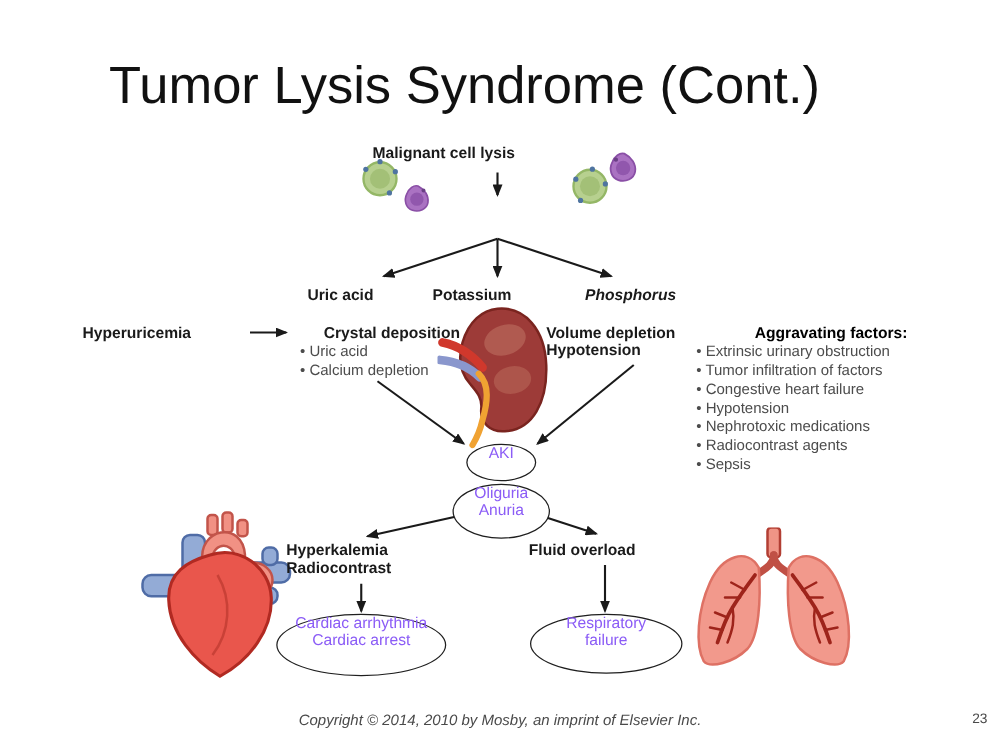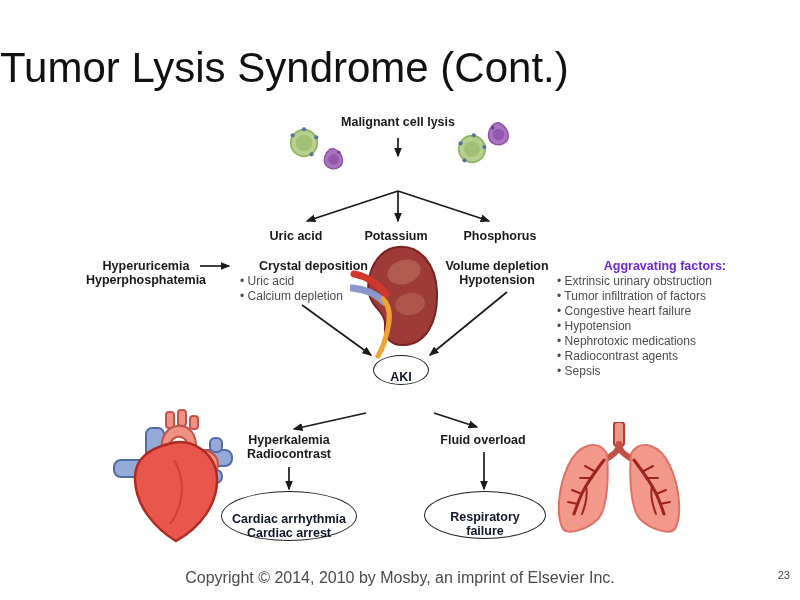--- a/index.html
+++ b/index.html
@@ -2,39 +2,39 @@
 <html><head>
 <meta charset="utf-8">
 <style>
   html,body{margin:0;padding:0;background:#888;}
   .slide{
     position:relative;width:800px;height:600px;background:#ffffff;
     font-family:"Liberation Sans",sans-serif;overflow:hidden;
   }
   .abs{position:absolute;}
   .title{
-    top:44px;left:0;width:656px;text-align:left;
+    top:44px;left:0;width:656px;text-align:right;
     font-size:42px;font-weight:400;color:#111;letter-spacing:0px;
   }
-  .lbl{position:absolute;text-align:center;font-weight:bold;font-size:12.5px;
+  .lbl{position:absolute;text-align:left;font-weight:bold;font-size:12.5px;
        color:#1a1a1a;line-height:14px;z-index:3;}
   .lbl-left{text-align:right;}
   .bullets{position:absolute;z-index:3;font-size:12px;color:#4c4c4c;line-height:15px;text-align:left;}
   .bullets div::before{content:"• ";color:#4c4c4c;}
-  .agg-title{font-weight:bold;color:#6d28d9;font-size:12.5px;}
+  .agg-title{font-weight:bold;color:#000000;font-size:12.5px;}
   .oval{
     position:absolute;background:#fff;border:1.6px solid #1f1f1f;border-radius:50%;
-    display:flex;flex-direction:column;align-items:center;justify-content:flex-end;
-    font-weight:bold;font-size:12.5px;color:#0f172a;line-height:13.5px;text-align:center;z-index:4;
+    display:flex;flex-direction:column;align-items:center;justify-content:flex-start;
+    font-weight:normal;font-size:12.5px;color:#8b5cf6;line-height:13.5px;text-align:center;z-index:4;
   }
   .arrows{position:absolute;left:0;top:0;z-index:2;pointer-events:none;}
   .icon{position:absolute;z-index:1;}
   .footer{
     position:absolute;top:569px;left:0;width:800px;text-align:center;
-    font-size:16px;color:#4a4a4a;z-index:3;
+    font-size:12px;color:#4a4a4a;z-index:3;font-style:italic;
   }
   .pagenum{position:absolute;top:569px;right:10px;font-size:11px;color:#4a4a4a;z-index:3;}
 </style>
 </head>
 <body>
 
 <div class="slide">
 
   <div class="abs title">Tumor Lysis Syndrome (Cont.)</div>
 
@@ -151,25 +151,24 @@
     </svg>
   </div>
 
   <div class="lbl" style="left:298px;top:115px;width:200px;">
     <span>Malignant cell lysis</span>
   </div>
 
 
   <div class="lbl" style="left:246px;top:229px;width:100px;">Uric acid</div>
   <div class="lbl" style="left:346px;top:229px;width:100px;">Potassium</div>
-  <div class="lbl" style="left:450px;top:229px;width:100px;">Phosphorus</div>
+  <div class="lbl" style="left:468px;top:229px;width:100px;font-style:italic;">Phosphorus</div>
 
   <div class="lbl" style="left:66px;top:259px;width:160px;">
     <div>Hyperuricemia</div>
-    <div>Hyperphosphatemia</div>
   </div>
 
   <div class="lbl lbl-left" style="left:238px;top:259px;width:130px;">Crystal deposition</div>
   <div class="bullets" style="left:240px;top:274px;width:130px;">
     <div>Uric acid</div>
     <div>Calcium depletion</div>
   </div>
 
   <div class="lbl" style="left:437px;top:259px;width:120px;">
     <div>Volume depletion</div>
@@ -184,20 +183,24 @@
     <div>Hypotension</div>
     <div>Nephrotoxic medications</div>
     <div>Radiocontrast agents</div>
     <div>Sepsis</div>
   </div>
 
   <div class="oval" style="left:373px;top:355px;width:54px;height:28px;">
     <span>AKI</span>
   </div>
 
+  <div class="oval" style="left:362px;top:387px;width:76px;height:42px;">
+    <div>Oliguria</div>
+    <div>Anuria</div>
+  </div>
 
   <div class="lbl" style="left:229px;top:433px;width:120px;">
     <div>Hyperkalemia</div>
     <div>Radiocontrast</div>
   </div>
 
   <div class="lbl" style="left:423px;top:433px;width:120px;">Fluid overload</div>
 
   <div class="oval" style="left:221px;top:491px;width:134px;height:48px;">
     <div>Cardiac arrhythmia</div>

